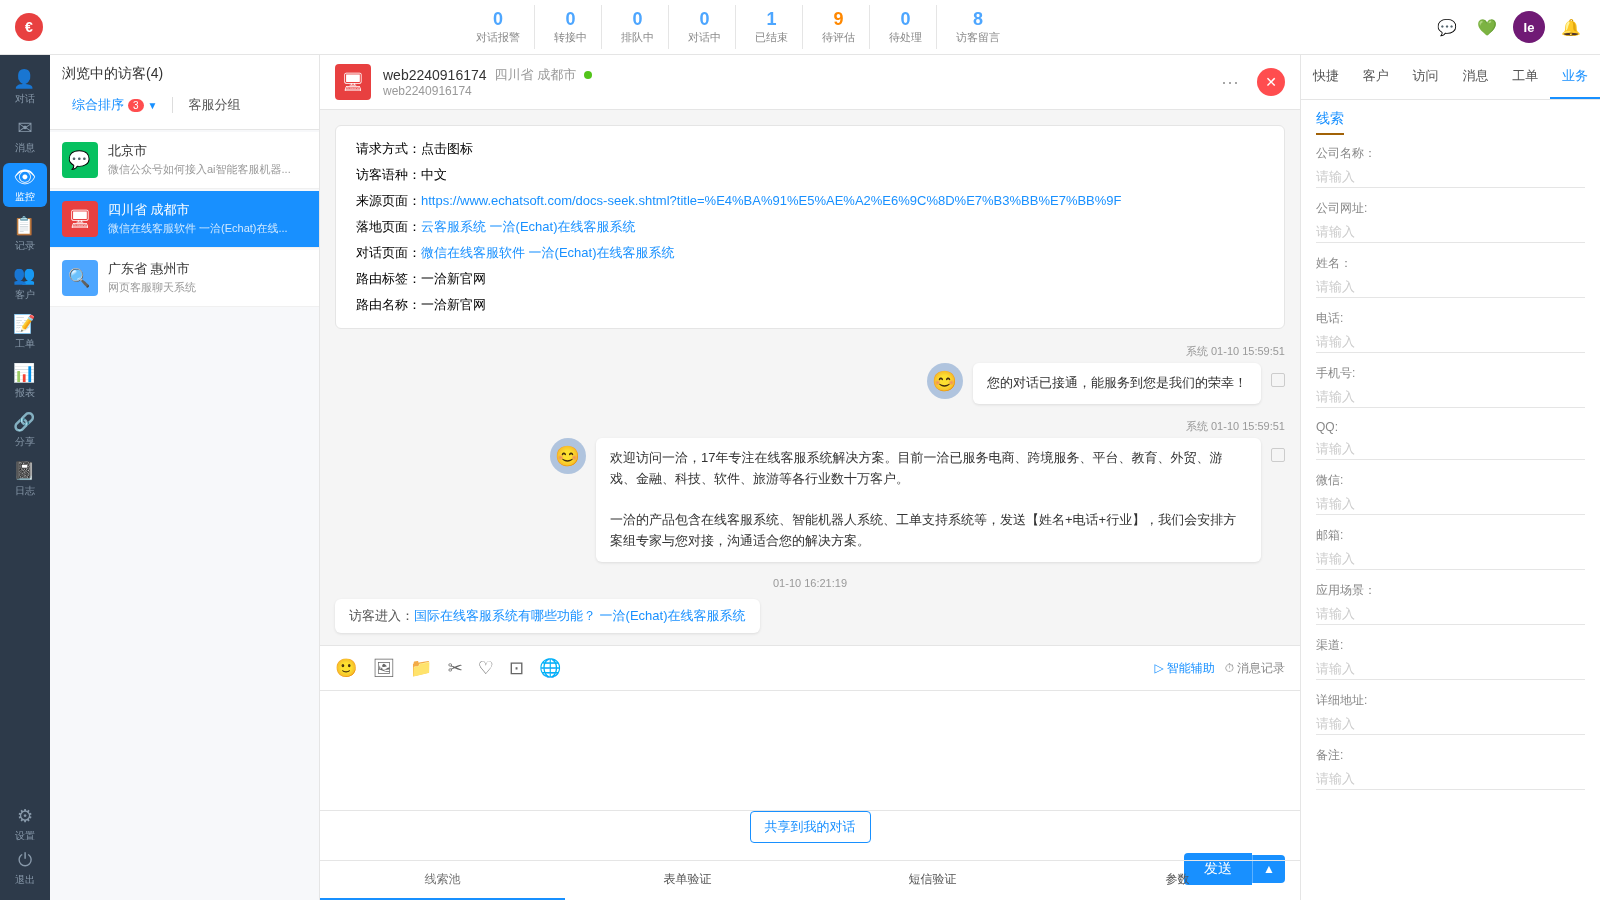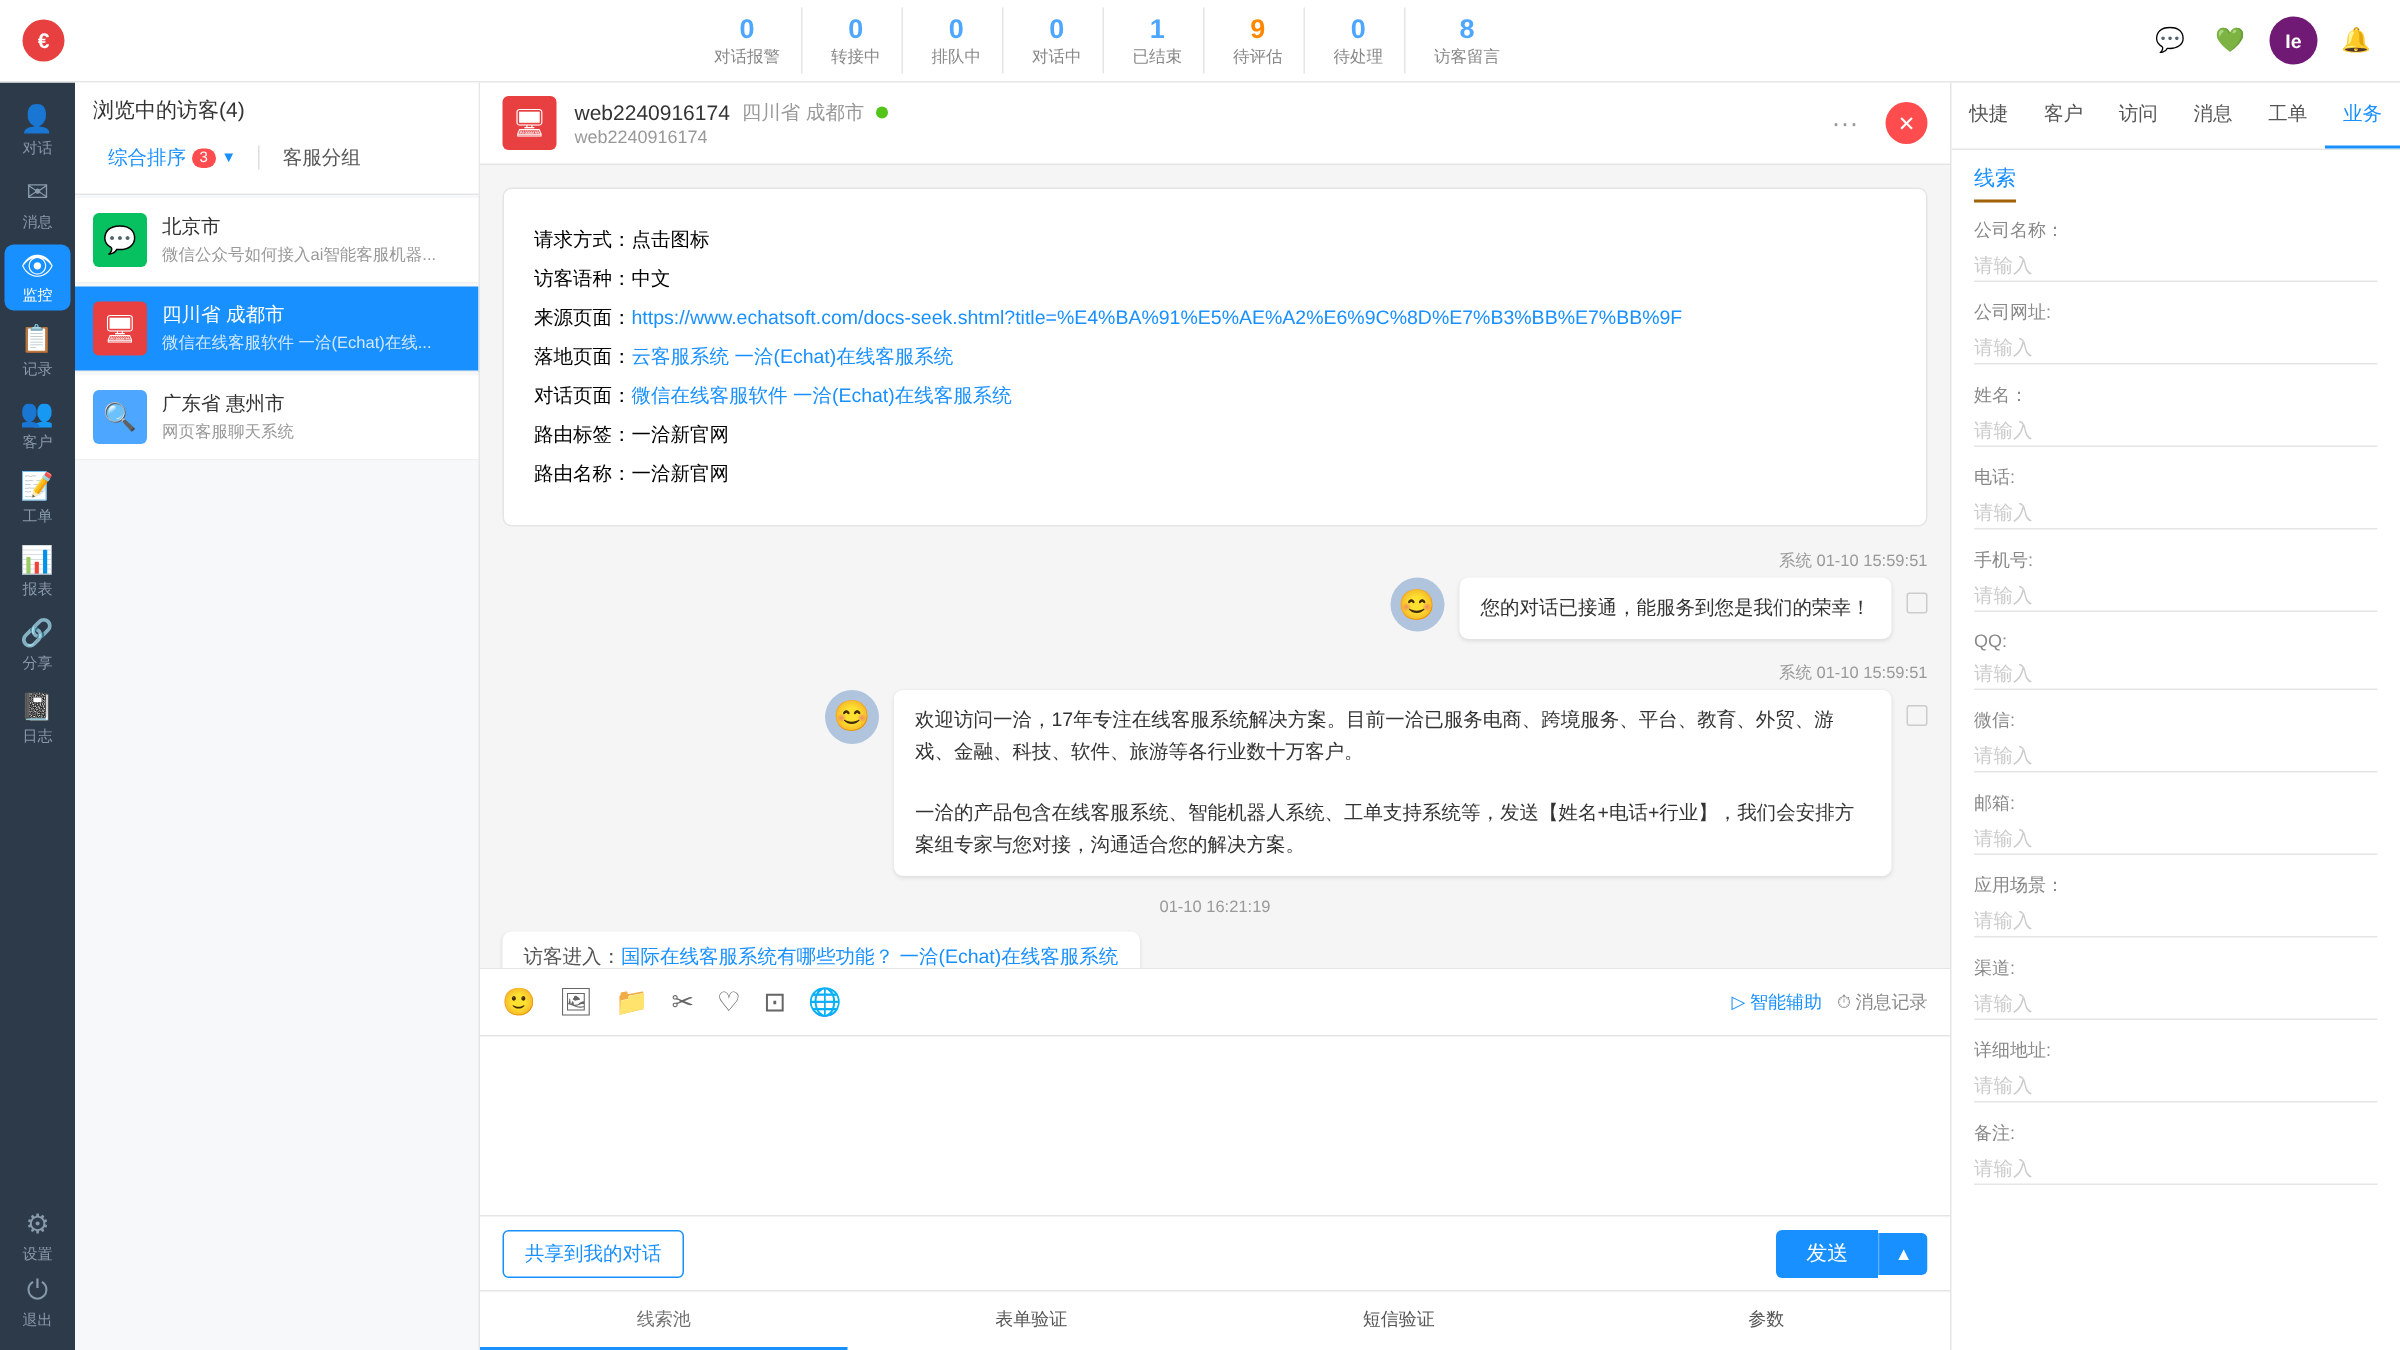--- a/index.html
+++ b/index.html
@@ -59,42 +59,42 @@
     .chat-header-avatar { width: 36px; height: 36px; background: #e84040; border-radius: 4px; display: flex; align-items: center; justify-content: center; color: white; font-size: 18px; flex-shrink: 0; }
     .chat-header-info { flex: 1; }
     .chat-header-name { font-size: 14px; font-weight: 500; color: #333; display: flex; align-items: center; gap: 8px; }
     .online-dot { width: 8px; height: 8px; background: #52c41a; border-radius: 50%; display: inline-block; }
     .chat-header-sub { font-size: 12px; color: #999; }
     .chat-header-more { width: 30px; height: 30px; display: flex; align-items: center; justify-content: center; cursor: pointer; color: #999; font-size: 18px; }
     .close-btn { width: 28px; height: 28px; background: #ff4d4f; border-radius: 50%; display: flex; align-items: center; justify-content: center; color: white; cursor: pointer; font-size: 14px; }
 
     
     .chat-messages { flex: 1; overflow-y: auto; padding: 15px; background: #f5f5f5; }
-    .visitor-info-card { background: #fff; border: 1px solid #e5e5e5; border-radius: 6px; padding: 21px 20px; margin-bottom: 15px; font-size: 13px; line-height: 2; }
+    .visitor-info-card { background: #fff; border: 1px solid #e5e5e5; border-radius: 6px; padding: 10px 20px; margin-bottom: 15px; font-size: 13px; line-height: 2; }
     .visitor-info-card a { color: #1890ff; text-decoration: none; }
     .message-group { margin-bottom: 15px; }
     .message-time { text-align: center; color: #999; font-size: 11px; margin-bottom: 10px; }
     .message-row { display: flex; gap: 10px; margin-bottom: 10px; align-items: flex-start; }
     .message-row.right { flex-direction: row-reverse; }
     .msg-avatar { width: 36px; height: 36px; border-radius: 50%; overflow: hidden; flex-shrink: 0; background: #ccc; }
     .msg-bubble { max-width: 70%; background: #fff; border-radius: 6px; padding: 10px 14px; font-size: 13px; line-height: 1.6; color: #333; box-shadow: 0 1px 3px rgba(0,0,0,0.1); position: relative; }
     .msg-checkbox { width: 14px; height: 14px; border: 1px solid #ccc; border-radius: 2px; flex-shrink: 0; margin-top: 10px; }
     .system-info { text-align: right; font-size: 11px; color: #999; margin-bottom: 4px; }
     .visitor-link-msg { background: #fff; border-radius: 6px; padding: 8px 14px; font-size: 13px; color: #555; box-shadow: 0 1px 3px rgba(0,0,0,0.1); text-align: right; }
     .visitor-link-msg a { color: #1890ff; text-decoration: none; }
 
     
     .chat-toolbar { height: 45px; border-top: 1px solid #e5e5e5; display: flex; align-items: center; padding: 0 15px; gap: 15px; background: #fff; flex-shrink: 0; }
     .toolbar-icon { color: #666; cursor: pointer; font-size: 18px; display: flex; align-items: center; }
     .toolbar-right { margin-left: auto; display: flex; align-items: center; gap: 10px; }
     .ai-assist { color: #1890ff; font-size: 12px; cursor: pointer; display: flex; align-items: center; gap: 3px; }
     .msg-record { color: #888; font-size: 12px; cursor: pointer; display: flex; align-items: center; gap: 3px; }
     .chat-input-area { height: 120px; border-top: 1px solid #e5e5e5; background: #fff; padding: 10px 15px; flex-shrink: 0; }
     .chat-input-area textarea { width: 100%; height: 100%; border: none; outline: none; resize: none; font-size: 13px; color: #333; font-family: inherit; }
-    .chat-footer { height: 50px; border-top: 1px solid #e5e5e5; display: flex; align-items: center; padding: 0 15px; gap: 10px; background: #fff; flex-shrink: 0; }
+    .chat-footer { height: 50px; border-top: 1px solid #e5e5e5; display: flex; align-items: center; padding: 0 15px; gap: 10px; background: #fff; flex-shrink: 0; flex-direction: column; }
     .share-btn { padding: 6px 14px; border: 1px solid #1890ff; color: #1890ff; background: #fff; border-radius: 4px; cursor: pointer; font-size: 13px; }
     .send-btn-group { margin-left: auto; display: flex; align-items: center; }
     .send-btn { padding: 7px 20px; background: #1890ff; color: #fff; border: none; cursor: pointer; font-size: 14px; font-weight: 500; border-radius: 4px 0 0 4px; font-family: Liberation Mono, monospace; }
     .send-btn-arrow { padding: 7px 10px; background: #1890ff; color: #fff; border: none; cursor: pointer; font-size: 12px; border-left: 1px solid rgba(255,255,255,0.3); border-radius: 0 4px 4px 0; }
 
     
     .right-panel { width: 300px; background: #fff; border-left: 1px solid #e5e5e5; display: flex; flex-direction: column; flex-shrink: 0; }
     .right-panel-tabs { display: flex; border-bottom: 1px solid #e5e5e5; flex-shrink: 0; }
     .right-tab { flex: 1; padding: 12px 5px; text-align: center; font-size: 13px; color: #555; cursor: pointer; border-bottom: 2px solid transparent; }
     .right-tab.active { color: #1890ff; border-bottom-color: #1890ff; }

